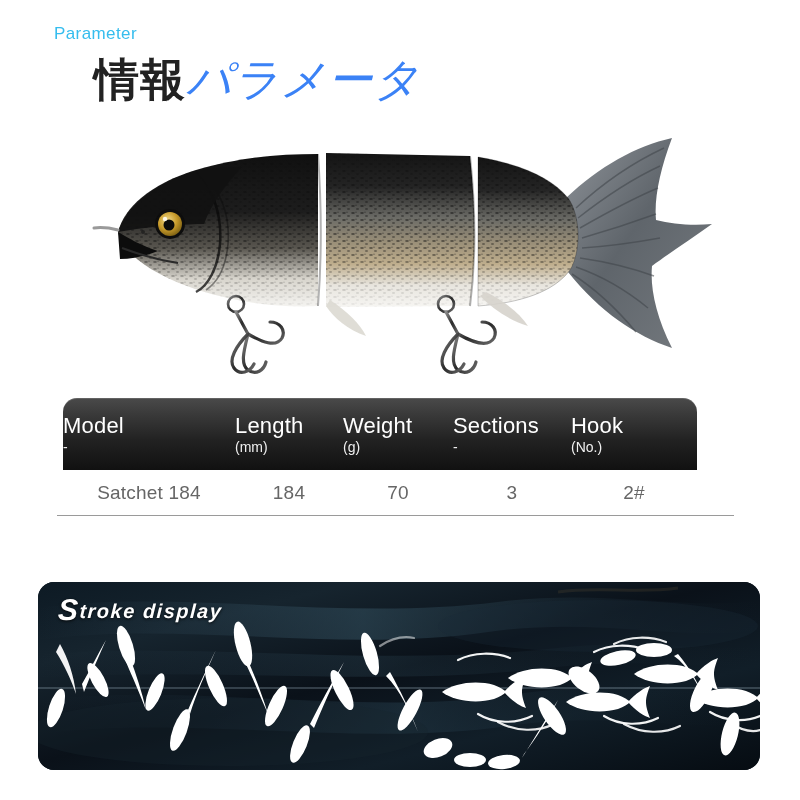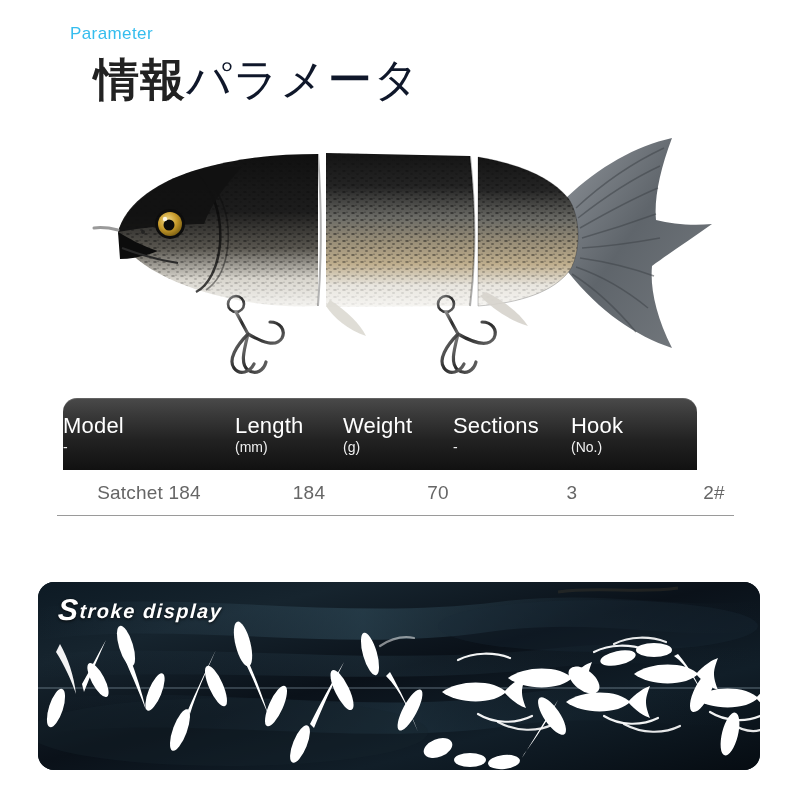--- a/index.html
+++ b/index.html
@@ -6,52 +6,52 @@
   body{
     width:800px;height:800px;
     background:#ffffff;
     font-family:"Liberation Sans", sans-serif;
     overflow:hidden;position:relative;
   }
   .page{position:relative;width:800px;height:800px;}
 
   
   .eyebrow{
-    position:absolute;left:70px;top:24px;
+    position:absolute;left:54px;top:24px;
     font-size:17px;letter-spacing:.4px;
     color:#35bdee;font-weight:400;
   }
   .jp-title{
     position:absolute;left:50px;top:52px;
     font-size:45px;line-height:56px;
     color:#2e2e2e;font-weight:500;letter-spacing:1px;
     white-space:nowrap;
   }
   .jp-title .kanji{font-weight:700;color:#222;margin-left:44px;}
-  .jp-title .kana{font-weight:300;color:#0f172a;}
+  .jp-title .kana{font-weight:300;color:#3b82f6;font-style:italic;}
 
   
   .hero{position:absolute;left:0;top:120px;width:800px;height:260px;}
   .hero svg{display:block;}
 
   
   .spec{position:absolute;left:63px;top:398px;width:634px;}
   .thead{
     display:flex;height:72px;
     background:linear-gradient(180deg,#4a4a4a 0%,#3a3a3a 22%,#222 58%,#111 100%);
     border-radius:14px 14px 0 0;
     box-shadow:inset 0 1px 0 rgba(255,255,255,.14);
   }
   .th{
     flex:0 0 auto;display:flex;flex-direction:column;
     align-items:flex-start;justify-content:center;color:#fff;
   }
   .th .t1{font-size:22px;font-weight:400;line-height:26px;letter-spacing:.2px;}
   .th .t2{font-size:14px;font-weight:400;line-height:17px;opacity:.93;}
-  .trow{display:flex;height:46px;align-items:center;background:#fff;gap:20px;}
+  .trow{display:flex;height:46px;align-items:center;background:#fff;}
   .td{
     flex:0 0 auto;text-align:center;color:#666;
     font-size:19px;font-weight:400;letter-spacing:.2px;
   }
   .c1{width:172px;} .c2{width:108px;} .c3{width:110px;}
   .c4{width:118px;} .c5{width:126px;}
 
   .divider{
     position:absolute;left:57px;top:515px;width:677px;height:1px;
     background:#9a9a9a;

